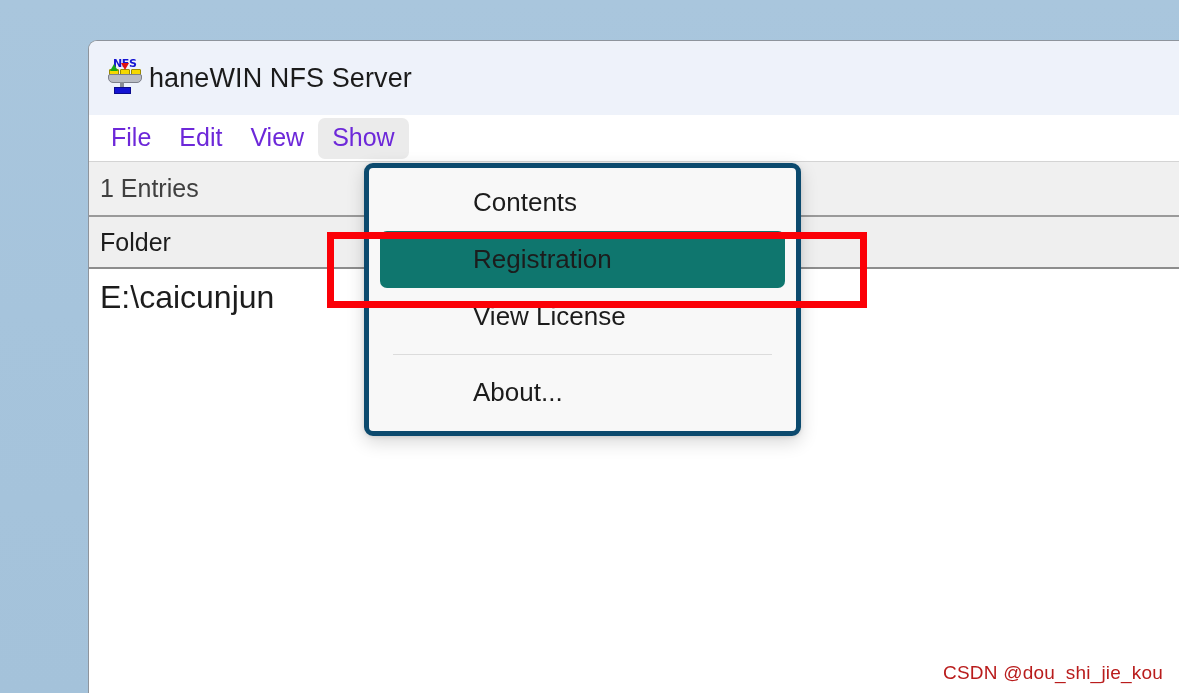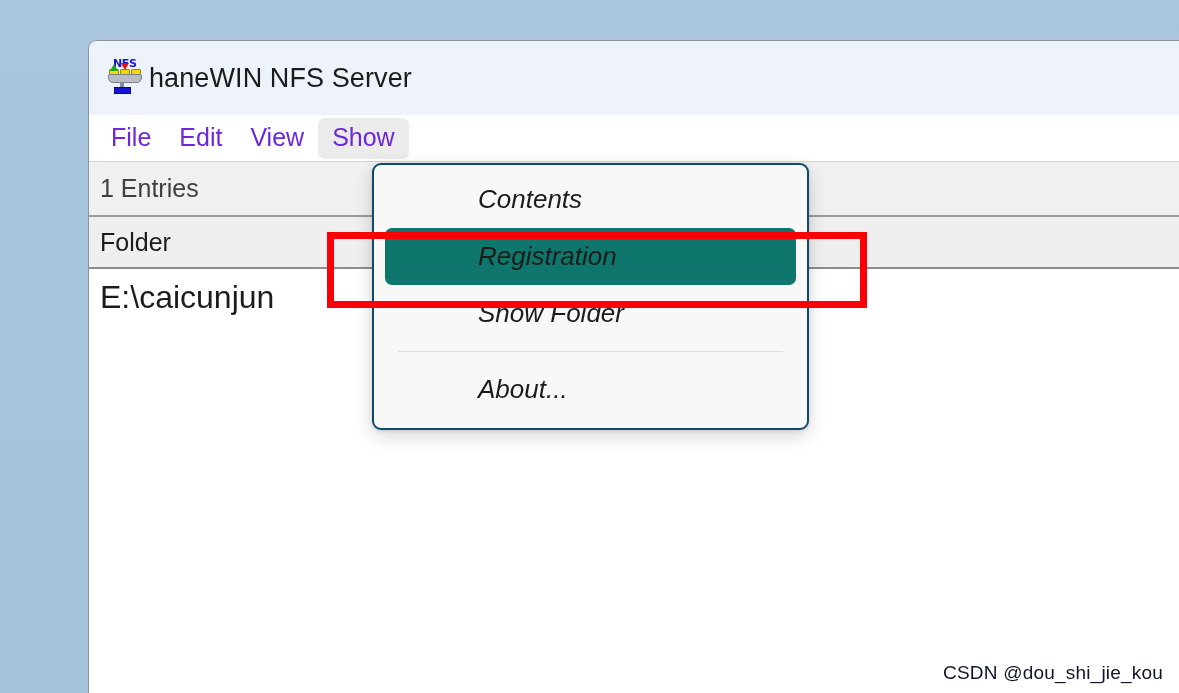--- a/index.html
+++ b/index.html
@@ -126,30 +126,29 @@
   }
   .row-cell {
     font-size: 32px;
     color: #1c1c1c;
     white-space: nowrap;
   }
 
   
   #help-menu {
     position: absolute;
-    left: 372px;
+    left: 364px;
     top: 163px;
     width: 437px;
     background: #f8f8f8;
-    border: 2px solid #0c4a6e;
+    border: 5px solid #0c4a6e;
     border-radius: 9px;
     padding: 6px 0 10px 0;
     box-shadow: 0 6px 18px rgba(0,0,0,.16), 0 1px 4px rgba(0,0,0,.10);
     z-index: 40;
-    font-style: italic;
   }
   .menu-item {
     height: 57px;
     display: flex;
     align-items: center;
     padding-left: 93px;
     margin: 0 11px;
     border-radius: 7px;
     cursor: default;
   }
@@ -177,21 +176,21 @@
     z-index: 60;
     pointer-events: none;
   }
 
   
   #watermark {
     position: absolute;
     right: 16px;
     bottom: 9px;
     font-size: 19px;
-    color: #0f172a;
+    color: #b91c1c;
     letter-spacing: .2px;
     z-index: 70;
     white-space: nowrap;
   }
 
   
   .nfs-text {
     position: absolute;
     top: 0; left: 8px;
     font-family: "DejaVu Sans", sans-serif;
@@ -294,21 +293,21 @@
 </div>
 
 <div id="help-menu">
   <div class="menu-item">
     <span class="menu-item-label">Contents</span>
   </div>
   <div class="menu-item highlighted">
     <span class="menu-item-label">Registration</span>
   </div>
   <div class="menu-item">
-    <span class="menu-item-label">Show Folder</span>
+    <span class="menu-item-label">View License</span>
   </div>
   <div class="menu-separator"></div>
   <div class="menu-item">
     <span class="menu-item-label">About...</span>
   </div>
 </div>
 
 <div id="annotation-rect"></div>
 
 <div id="watermark">CSDN @dou_shi_jie_kou</div>

